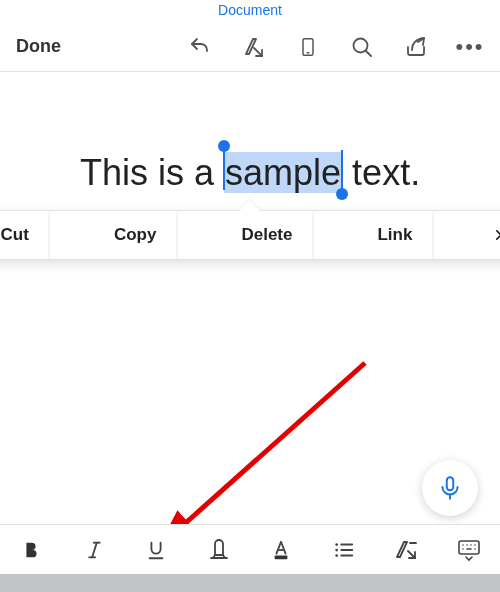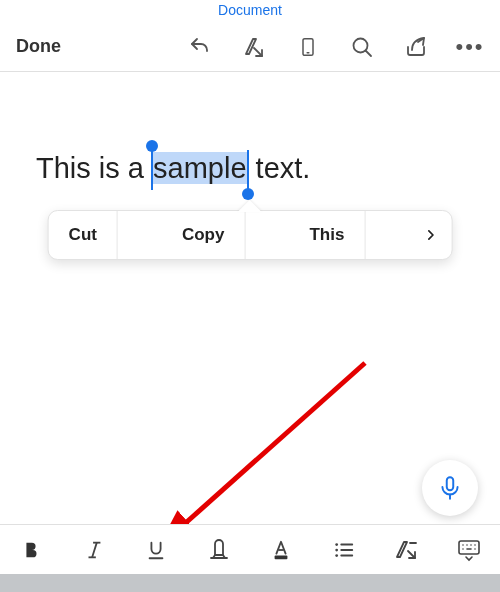--- a/index.html
+++ b/index.html
@@ -8,21 +8,21 @@
   .title-bar { height: 22px; text-align: center; font-size: 14px; color: #1a73e8; font-weight: 500; padding-top: 2px; }
   .toolbar { height: 50px; display: flex; align-items: center; padding: 0 12px 0 16px; border-bottom: 1px solid #e0e0e0; justify-content: center; }
   .done-btn { font-size: 18px; font-weight: 600; color: #333; }
   .toolbar-spacer { flex: 1; }
   .toolbar-icons { display: flex; align-items: center; gap: 30px; margin-right: 6px; }
   .toolbar-icons .ticon { width: 24px; height: 24px; display: flex; align-items: center; justify-content: center; color: #555; }
   .toolbar-icons svg { display:block; }
   .dots { font-size: 22px; letter-spacing: 2px; color: #555; line-height: 1; }
 
   .editor { position: relative; padding: 80px 36px 0 36px; }
-  .textline { font-size: 29px; color: #222; white-space: nowrap; }
+  .textline { font-size: 36px; color: #222; white-space: nowrap; margin-left: 44px; }
   .sel-wrap { position: relative; display: inline-block; }
   .selected { background: rgba(26,115,232,0.28); padding: 0 1px; }
   .handle { position: absolute; width: 2px; background: #1a73e8; height: 40px; top: -2px; }
   .handle.left { left: -1px; }
   .handle.right { right: -1px; }
   .dot { position: absolute; width: 12px; height: 12px; background: #1a73e8; border-radius: 50%; left: -5px; }
   .handle.left .dot { top: -10px; }
   .handle.right .dot { bottom: -10px; }
 
   .context-menu-wrap { position: absolute; top: 210px; left: 50%; transform: translateX(-50%); }
@@ -98,21 +98,22 @@
           <span class="dot"></span>
         </span></span><span> text.</span>
   </span>
 </div>
 
 <div class="context-menu-wrap">
   <div class="pointer"></div>
   <div class="context-menu">
     <div class="mitem">Cut</div>
     <div class="mitem">Copy</div>
-    <div class="mitem">This</div>
+    <div class="mitem">Delete</div>
+    <div class="mitem">Link</div>
     <div class="mitem chev">
       <svg viewBox="0 0 24 24" fill="none" stroke="#222" stroke-width="3" stroke-linecap="round" stroke-linejoin="round">
           <polyline points="9 5 16 12 9 19"></polyline>
         </svg>
     </div>
   </div>
 </div>
 
 <div class="mic-btn">
   <svg viewBox="0 0 24 24" fill="none" stroke="#1a73e8" stroke-width="1.8" stroke-linecap="round" stroke-linejoin="round">

